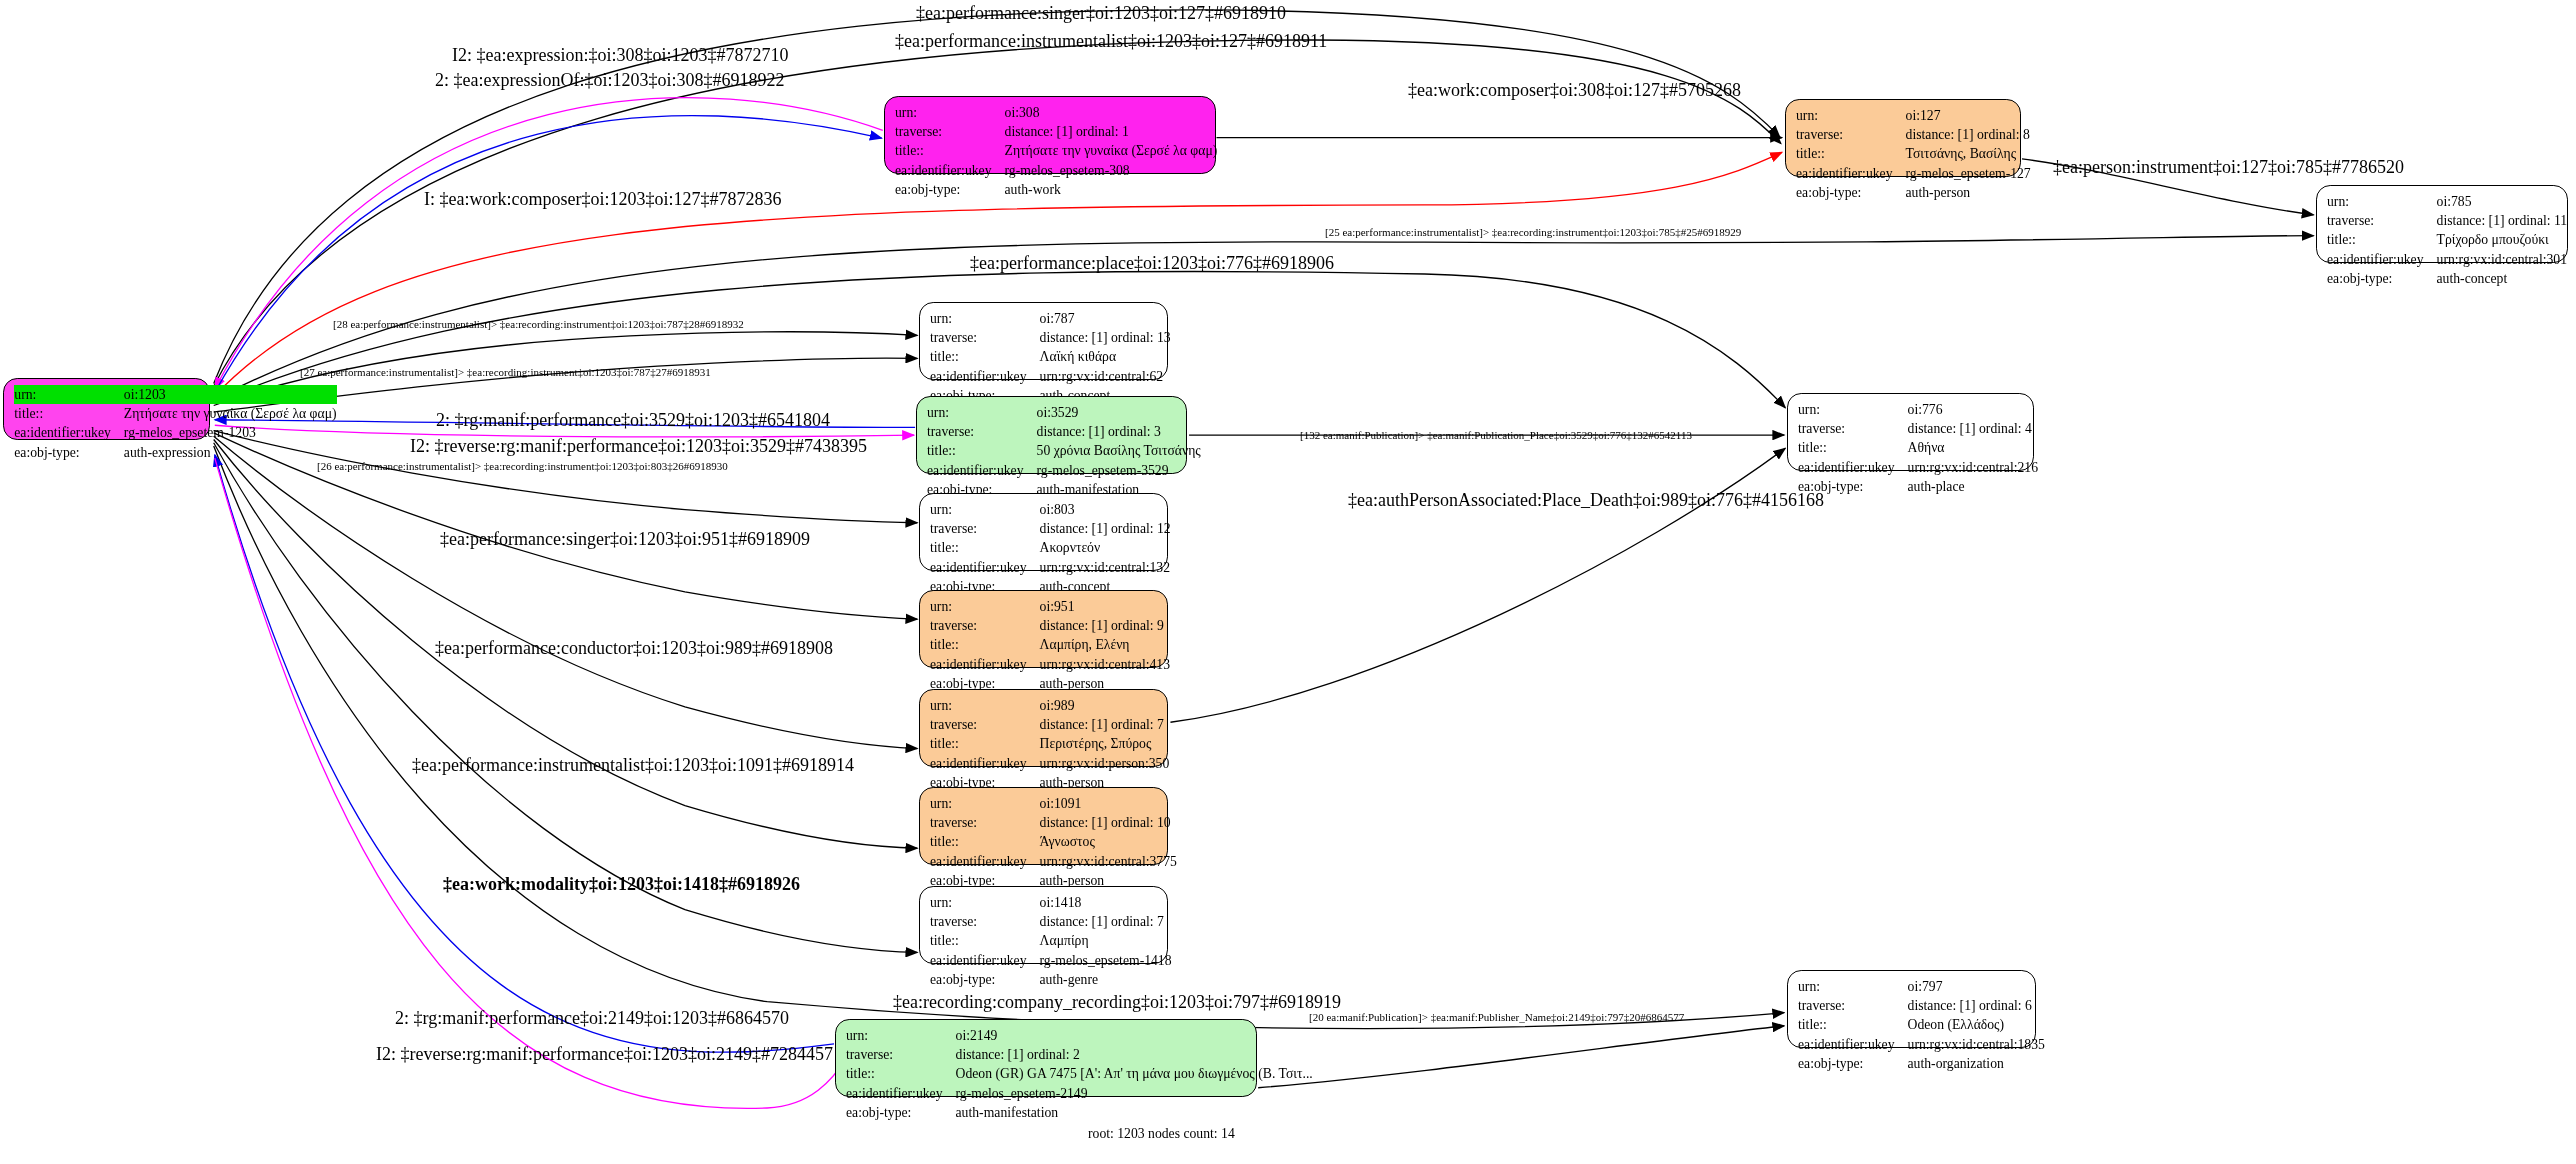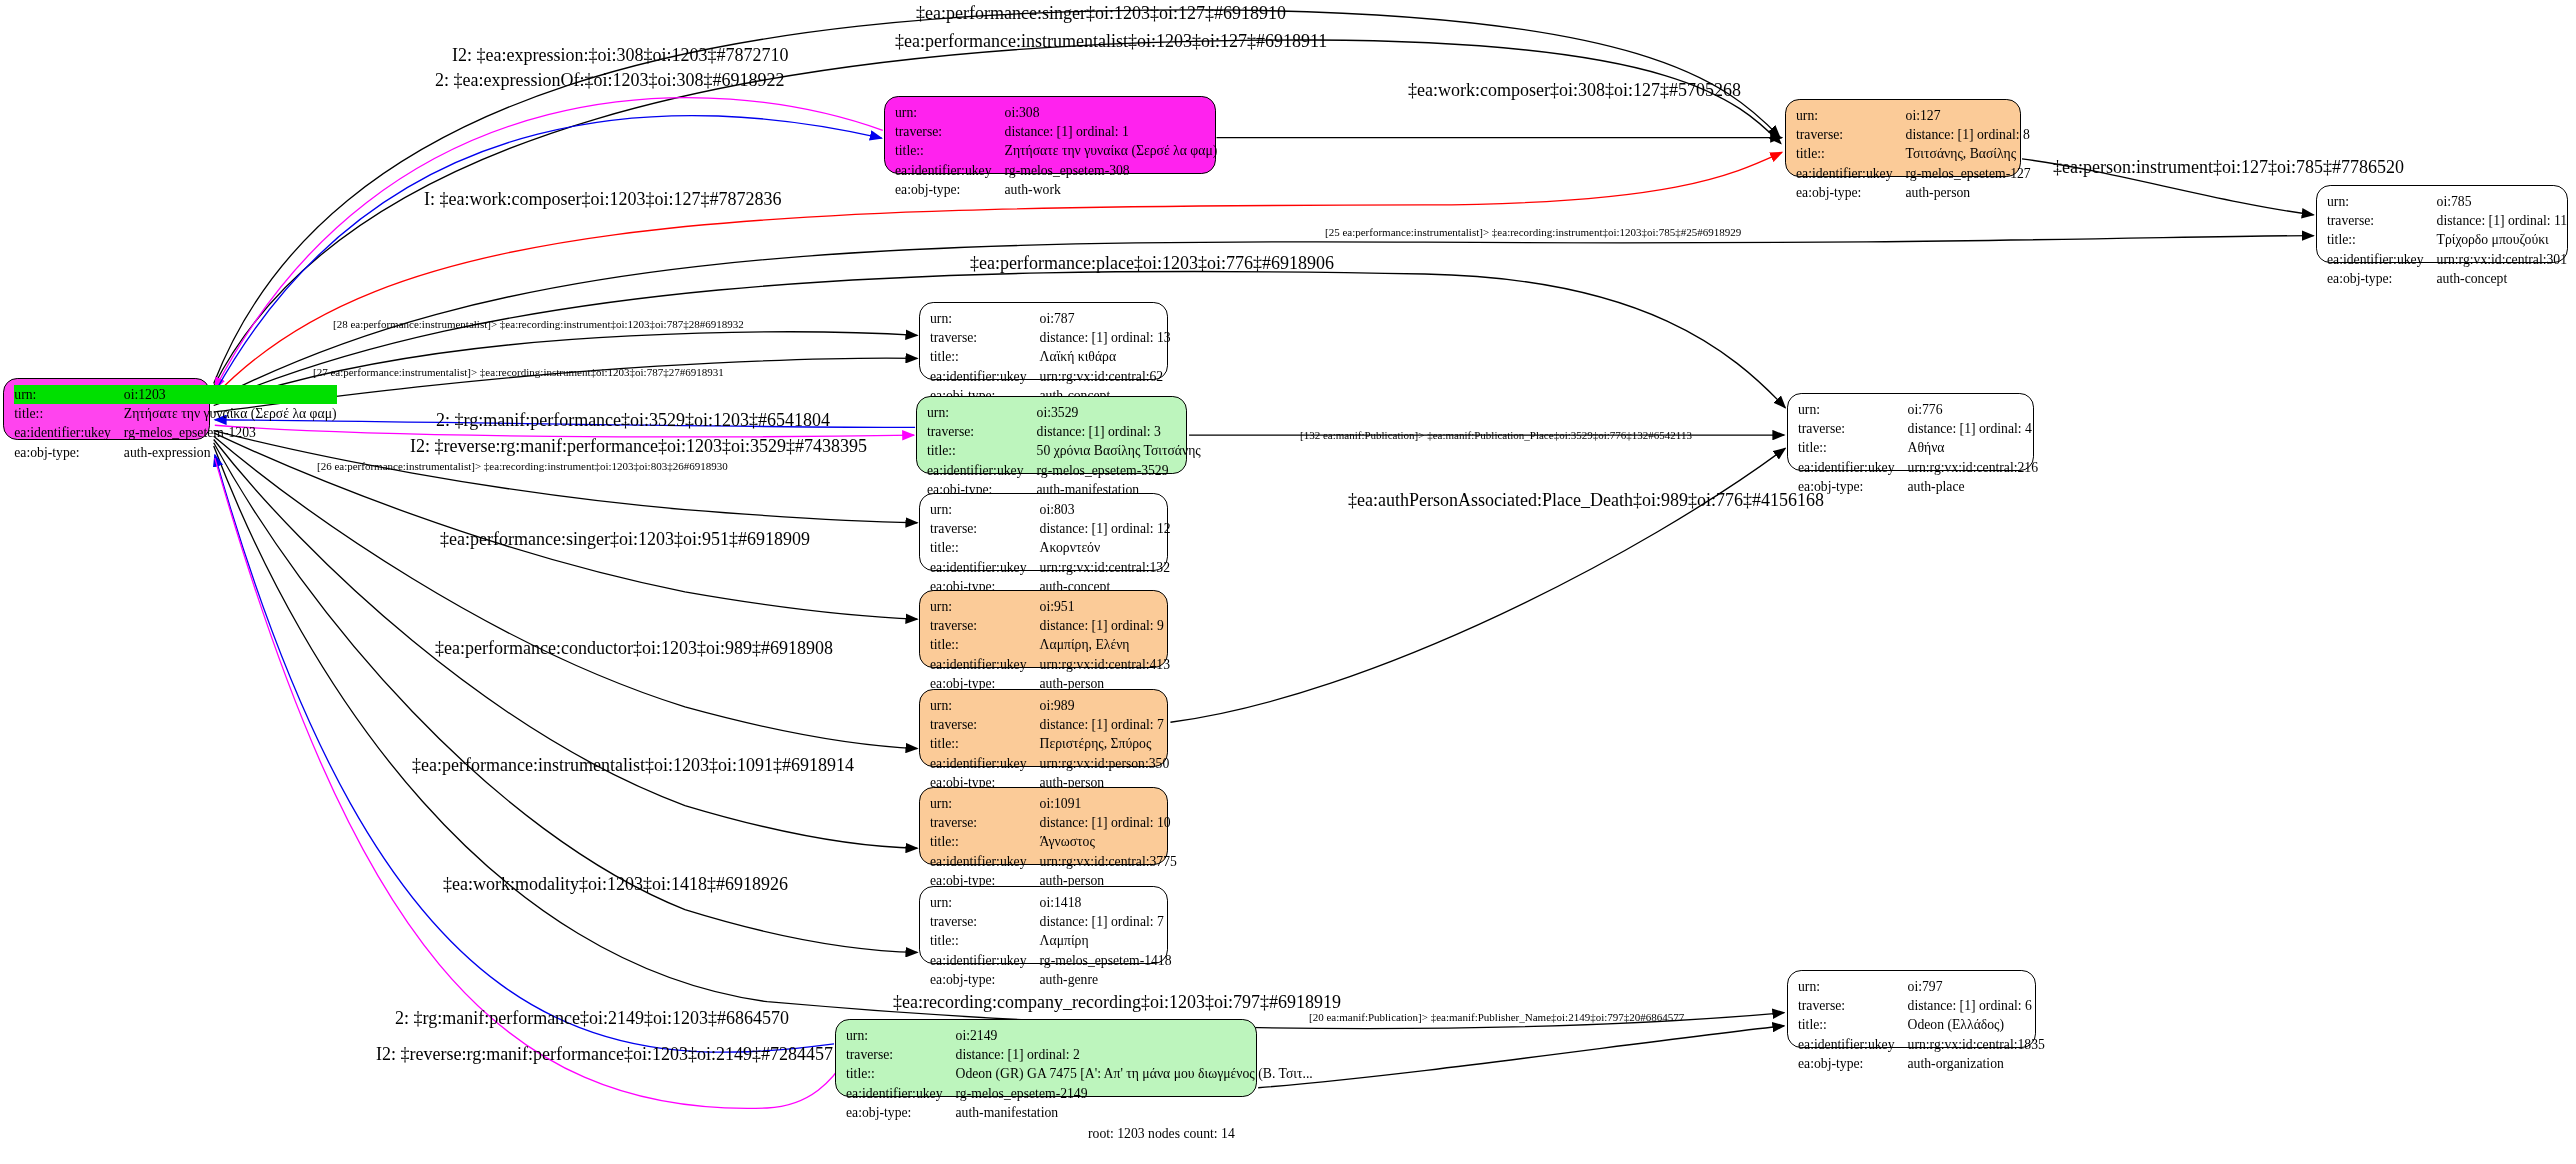--- a/index.html
+++ b/index.html
@@ -436,30 +436,30 @@
       <div class="elabel" style="left: 916px; top: 3.3px;">‡ea:performance:singer‡oi:1203‡oi:127‡#6918910</div>
       <div class="elabel" style="left: 895px; top: 31px;">‡ea:performance:instrumentalist‡oi:1203‡oi:127‡#6918911</div>
       <div class="elabel" style="left: 452px; top: 45px;">I2: ‡ea:expression:‡oi:308‡oi:1203‡#7872710</div>
       <div class="elabel" style="left: 435px; top: 70px;">2: ‡ea:expressionOf:‡oi:1203‡oi:308‡#6918922</div>
       <div class="elabel" style="left: 1408px; top: 80px;">‡ea:work:composer‡oi:308‡oi:127‡#5705268</div>
       <div class="elabel" style="left: 424px; top: 189px;">I: ‡ea:work:composer‡oi:1203‡oi:127‡#7872836</div>
       <div class="elabel" style="left: 2053px; top: 157px;">‡ea:person:instrument‡oi:127‡oi:785‡#7786520</div>
       <div class="elabel sm" style="left: 1325px; top: 226px;">[25 ea:performance:instrumentalist]&gt; ‡ea:recording:instrument‡oi:1203‡oi:785‡#25#6918929</div>
       <div class="elabel" style="left: 970px; top: 253px;">‡ea:performance:place‡oi:1203‡oi:776‡#6918906</div>
       <div class="elabel sm" style="left: 317px; top: 318px; padding-left: 16px;">[28 ea:performance:instrumentalist]&gt; ‡ea:recording:instrument‡oi:1203‡oi:787‡28#6918932</div>
-      <div class="elabel sm" style="left: 313px; top: 366px;">[27 ea:performance:instrumentalist]&gt; ‡ea:recording:instrument‡oi:1203‡oi:787‡27#6918931</div>
+      <div class="elabel sm" style="left: 300px; top: 366px;">[27 ea:performance:instrumentalist]&gt; ‡ea:recording:instrument‡oi:1203‡oi:787‡27#6918931</div>
       <div class="elabel" style="left: 436px; top: 410px;">2: ‡rg:manif:performance‡oi:3529‡oi:1203‡#6541804</div>
       <div class="elabel" style="left: 410px; top: 436px;">I2: ‡reverse:rg:manif:performance‡oi:1203‡oi:3529‡#7438395</div>
       <div class="elabel sm" style="left: 317px; top: 460px;">[26 ea:performance:instrumentalist]&gt; ‡ea:recording:instrument‡oi:1203‡oi:803‡26#6918930</div>
       <div class="elabel sm" style="left: 1300px; top: 429px;">[132 ea:manif:Publication]&gt; ‡ea:manif:Publication_Place‡oi:3529‡oi:776‡132#6542113</div>
       <div class="elabel" style="left: 440px; top: 529px;">‡ea:performance:singer‡oi:1203‡oi:951‡#6918909</div>
       <div class="elabel" style="left: 1348px; top: 490px;">‡ea:authPersonAssociated:Place_Death‡oi:989‡oi:776‡#4156168</div>
       <div class="elabel" style="left: 435px; top: 638px;">‡ea:performance:conductor‡oi:1203‡oi:989‡#6918908</div>
       <div class="elabel" style="left: 412px; top: 755px;">‡ea:performance:instrumentalist‡oi:1203‡oi:1091‡#6918914</div>
-      <div class="elabel" style="left: 443px; top: 874px;">‡ea:work:modality‡oi:1203‡oi:1418‡#6918926</div>
+      <div class="elabel" style="left: 443px; top: 874px; font-weight: bold;">‡ea:work:modality‡oi:1203‡oi:1418‡#6918926</div>
       <div class="elabel" style="left: 893px; top: 992px;">‡ea:recording:company_recording‡oi:1203‡oi:797‡#6918919</div>
       <div class="elabel" style="left: 395px; top: 1008px;">2: ‡rg:manif:performance‡oi:2149‡oi:1203‡#6864570</div>
       <div class="elabel" style="left: 376px; top: 1044px;">I2: ‡reverse:rg:manif:performance‡oi:1203‡oi:2149‡#7284457</div>
       <div class="elabel sm" style="left: 1309px; top: 1011px;">[20 ea:manif:Publication]&gt; ‡ea:manif:Publisher_Name‡oi:2149‡oi:797‡20#6864577</div>
     </div>
 
   <div class="footer" style="left:1088px; top:1126px;">root: 1203 nodes count: 14</div>
 </div>
 
 

